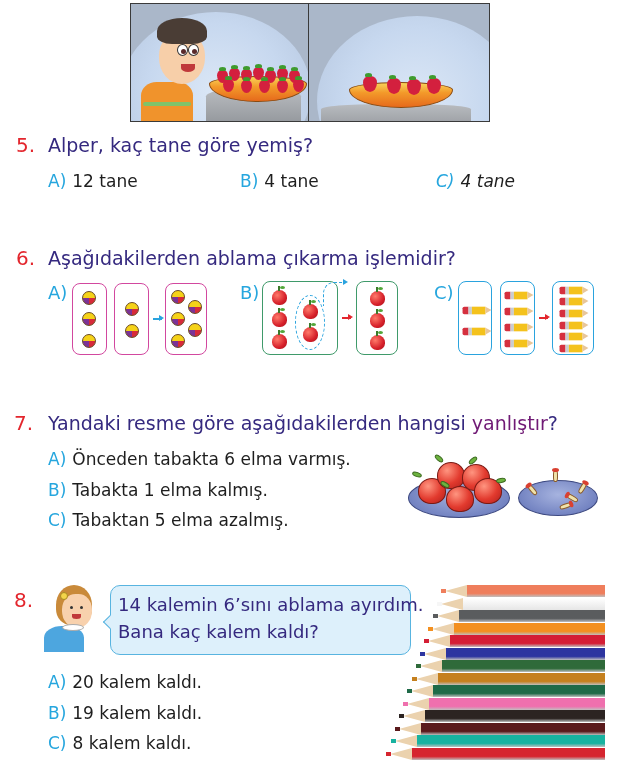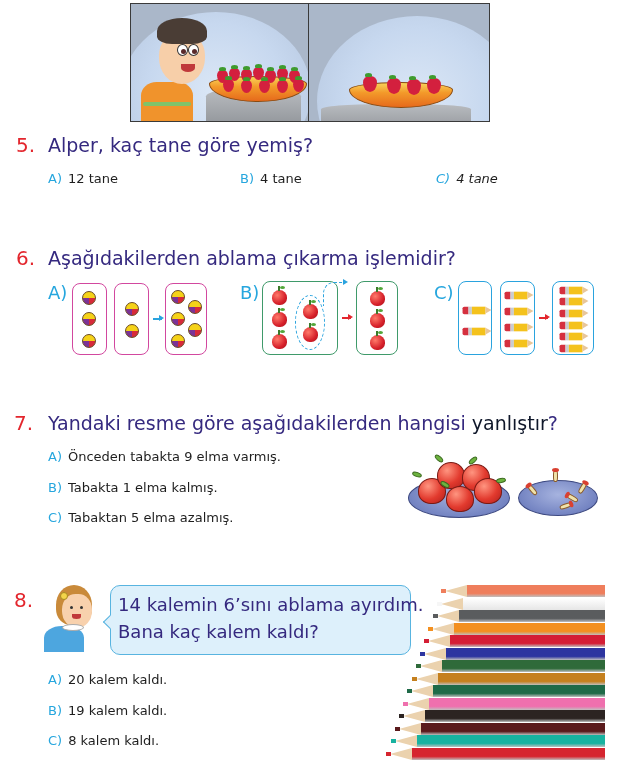--- a/index.html
+++ b/index.html
@@ -2,23 +2,23 @@
 <html><head>
 <meta charset="utf-8">
 <style>
   * { box-sizing: border-box; margin: 0; padding: 0; }
   html, body { width: 635px; height: 780px; background: #ffffff; overflow: hidden; }
   body { position: relative; font-family: "DejaVu Sans", sans-serif; }
 
   .abs { position: absolute; }
   .qnum { position: absolute; color: #e3262d; font-size: 20px; font-weight: normal; }
   .qtext { position: absolute; color: #35297f; font-size: 19px; white-space: nowrap; }
-  .opt { position: absolute; font-size: 13px; color: #1e1e1e; white-space: nowrap; }
+  .opt { position: absolute; font-size: 17px; color: #1e1e1e; white-space: nowrap; }
   .opt .letter { color: #26a6de; margin-right: 6px; }
-  .hl { color: #0f172a; }
+  .hl { color: #701a75; }
 
   
   .top-img { left: 130px; top: 3px; width: 360px; height: 119px; border: 1.5px solid #3a3a3a; background: #aab7c9; overflow: hidden; }
   .panel { position: absolute; top: 0; height: 100%; overflow: hidden; }
   .panel.left { left: 0; width: 178px; border-right: 1.5px solid #3a3a3a; }
   .panel.right { left: 178px; width: 182px; }
   .glow { position: absolute; border-radius: 50%; background: radial-gradient(circle at 50% 50%, #dbe7f6 0%, #c7d8ef 55%, #b5c6de 100%); }
   .stand { position: absolute; background: linear-gradient(#b9bcc0, #8e9297); border-radius: 40% 40% 0 0 / 18% 18% 0 0; }
   .bowl { position: absolute; background: linear-gradient(#f8d35a 0%, #f39a2a 40%, #e66a1c 100%); border-radius: 50% 50% 50% 50% / 30% 30% 70% 70%; border: 1px solid #8a4a10; }
   .berry { position: absolute; width: 11px; height: 13px; background: #d3203e; border-radius: 45% 45% 50% 50% / 40% 40% 60% 60%; }
@@ -255,21 +255,21 @@
   </div>
 </div>
 
 <div>
   <span class="qnum" style="left:14px; top:411px;">7.</span>
   <div class="qtext" style="left:48px; top:412px;">
     <span>Yandaki resme göre aşağıdakilerden hangisi </span><span class="hl">yanlıştır</span><span>?</span>
   </div>
 
   <div class="opt" style="left:48px; top:449px;">
-    <span class="letter">A)</span><span>Önceden tabakta 9 elma varmış.</span>
+    <span class="letter">A)</span><span>Önceden tabakta 6 elma varmış.</span>
   </div>
   <div class="opt" style="left:48px; top:480px;">
     <span class="letter">B)</span><span>Tabakta 1 elma kalmış.</span>
   </div>
   <div class="opt" style="left:48px; top:510px;">
     <span class="letter">C)</span><span>Tabaktan 5 elma azalmış.</span>
   </div>
 
   <div>
     <div class="plate" style="left:408px; top:478px; width:102px; height:40px;"></div>

